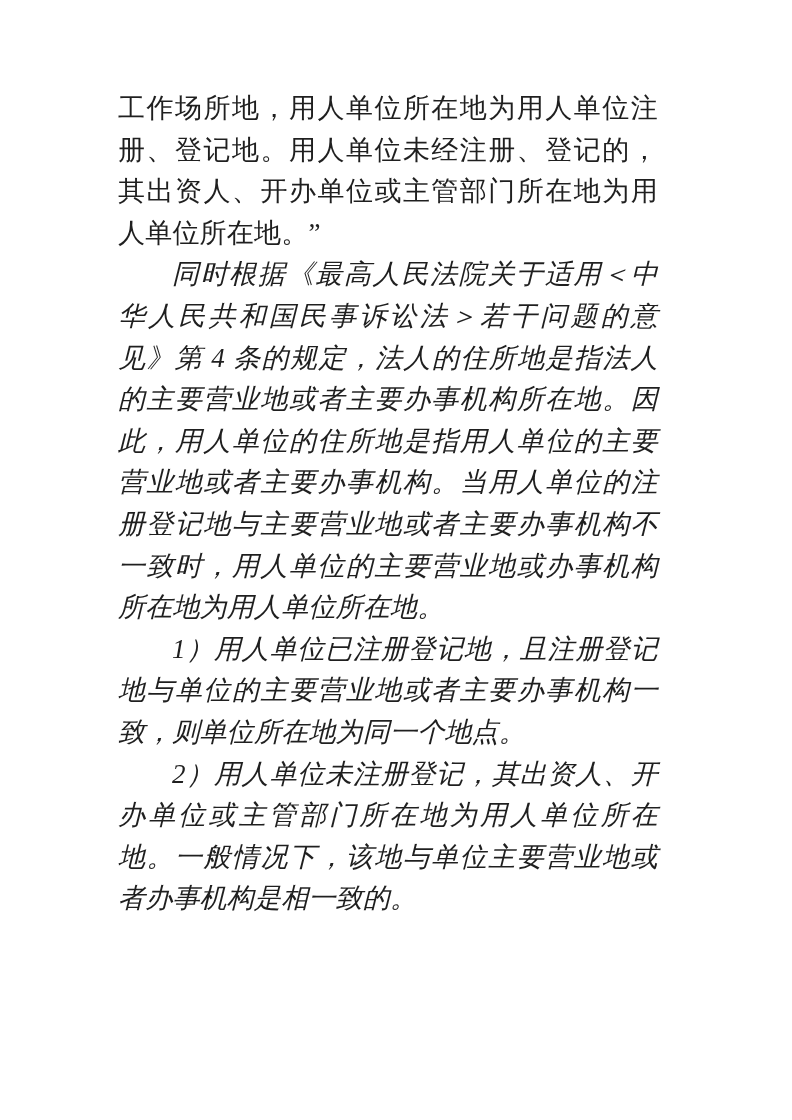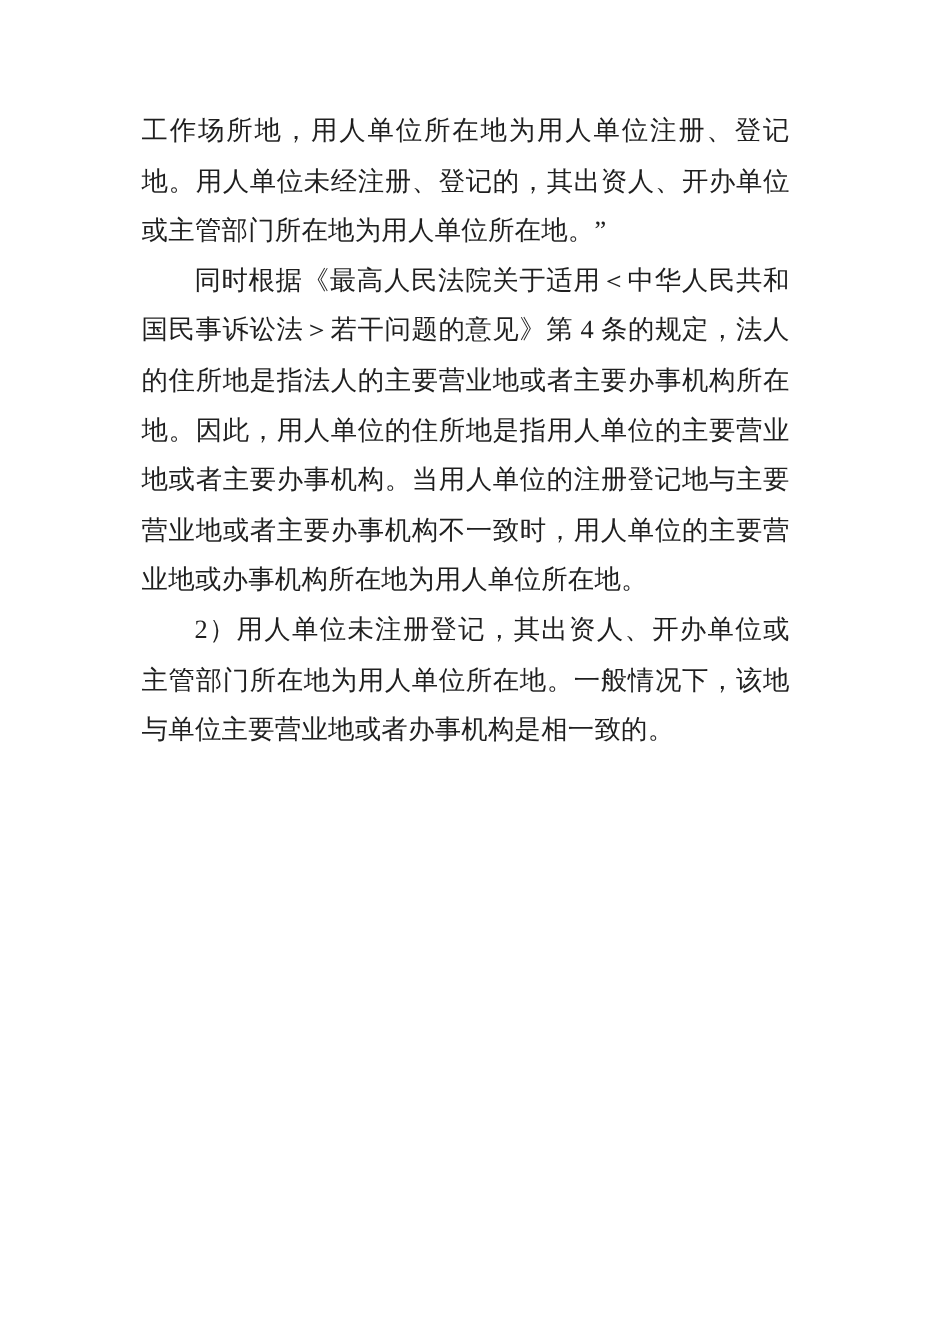--- a/index.html
+++ b/index.html
@@ -14,37 +14,39 @@
     height: 1120px;
     margin: 0 auto;
     background: #ffffff;
     overflow: hidden;
   }
   .content {
     position: absolute;
     left: 118px;
     top: 88px;
     width: 540px;
-    font-size: 22px;
+    font-size: 27px;
     line-height: 41.6px;
     color: #1f1f1f;
     text-align: justify;
     letter-spacing: 0.2px;
   }
   .content p {
     margin: 0;
     padding: 0;
     word-break: break-all;
   }
   .content p.indent {
     text-indent: 2em;
+    font-style: italic;
   }
 </style>
 </head>
 <body>
 
 <div class="page">
   <div class="content">
     <p>工作场所地，用人单位所在地为用人单位注册、登记地。用人单位未经注册、登记的，其出资人、开办单位或主管部门所在地为用人单位所在地。”</p>
     <p class="indent">同时根据《最高人民法院关于适用＜中华人民共和国民事诉讼法＞若干问题的意见》第 4 条的规定，法人的住所地是指法人的主要营业地或者主要办事机构所在地。因此，用人单位的住所地是指用人单位的主要营业地或者主要办事机构。当用人单位的注册登记地与主要营业地或者主要办事机构不一致时，用人单位的主要营业地或办事机构所在地为用人单位所在地。</p>
+    <p class="indent">1）用人单位已注册登记地，且注册登记地与单位的主要营业地或者主要办事机构一致，则单位所在地为同一个地点。</p>
     <p class="indent">2）用人单位未注册登记，其出资人、开办单位或主管部门所在地为用人单位所在地。一般情况下，该地与单位主要营业地或者办事机构是相一致的。</p>
   </div>
 </div>
 
 </body></html>

